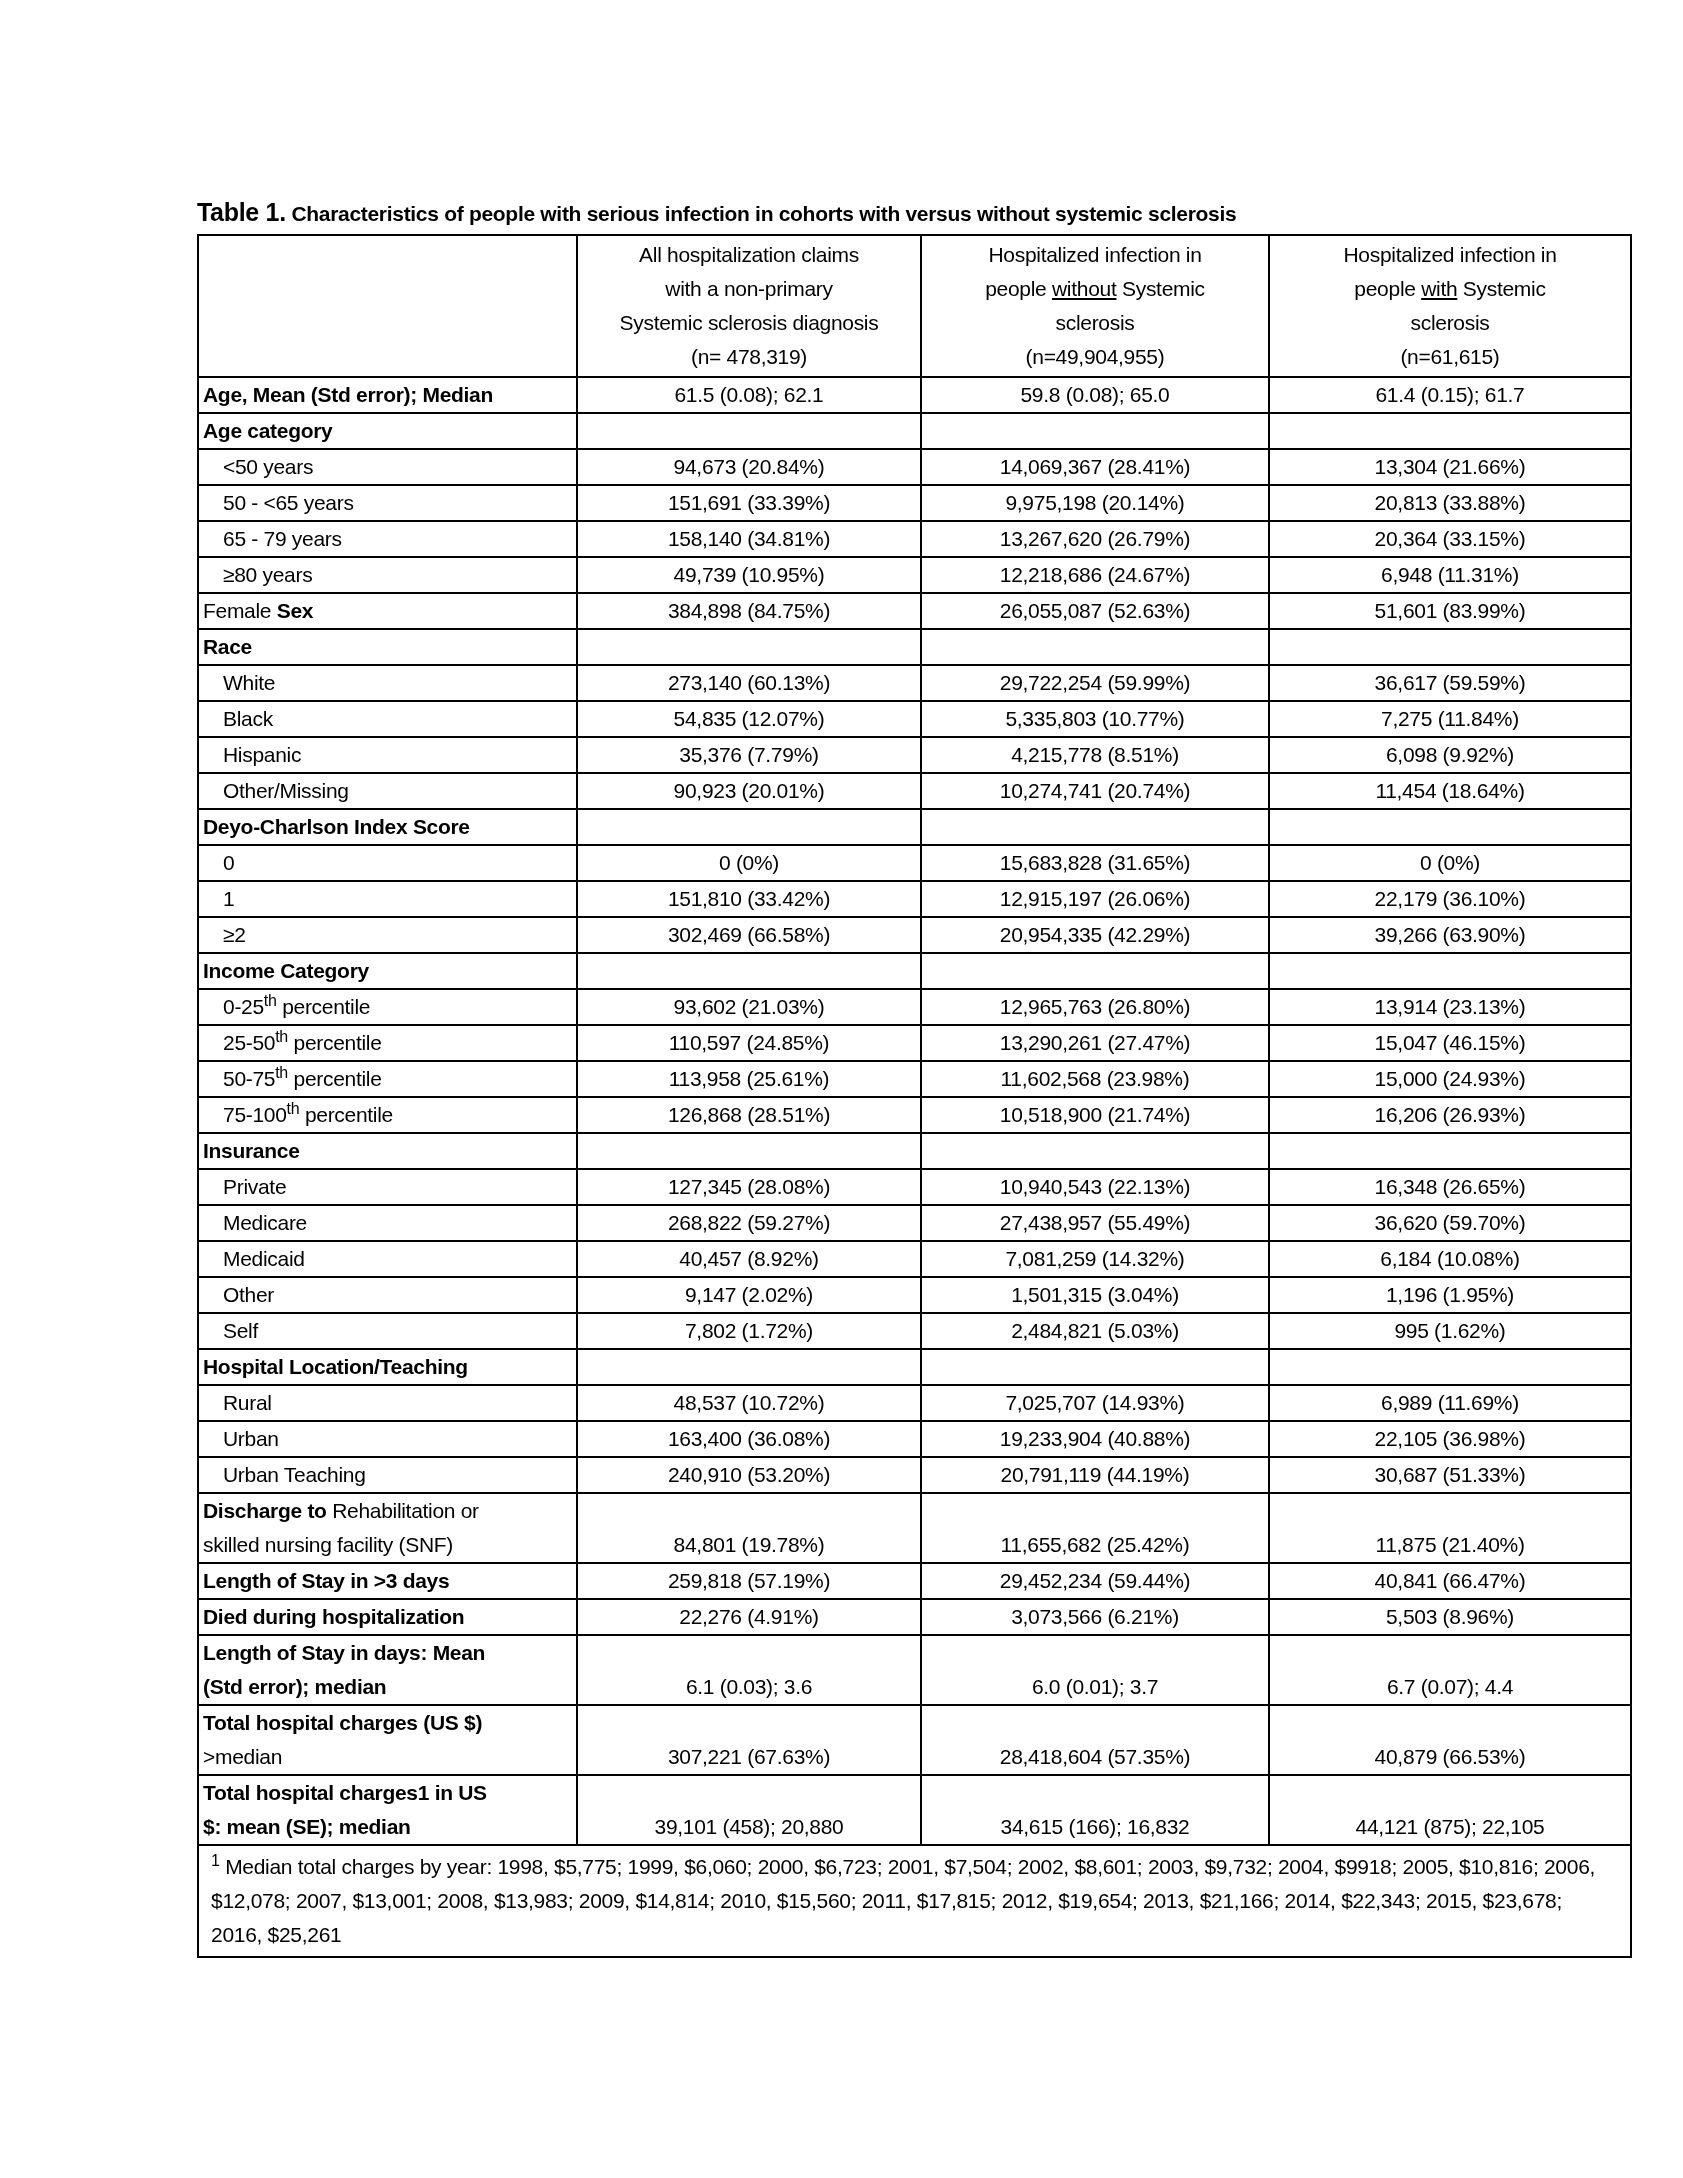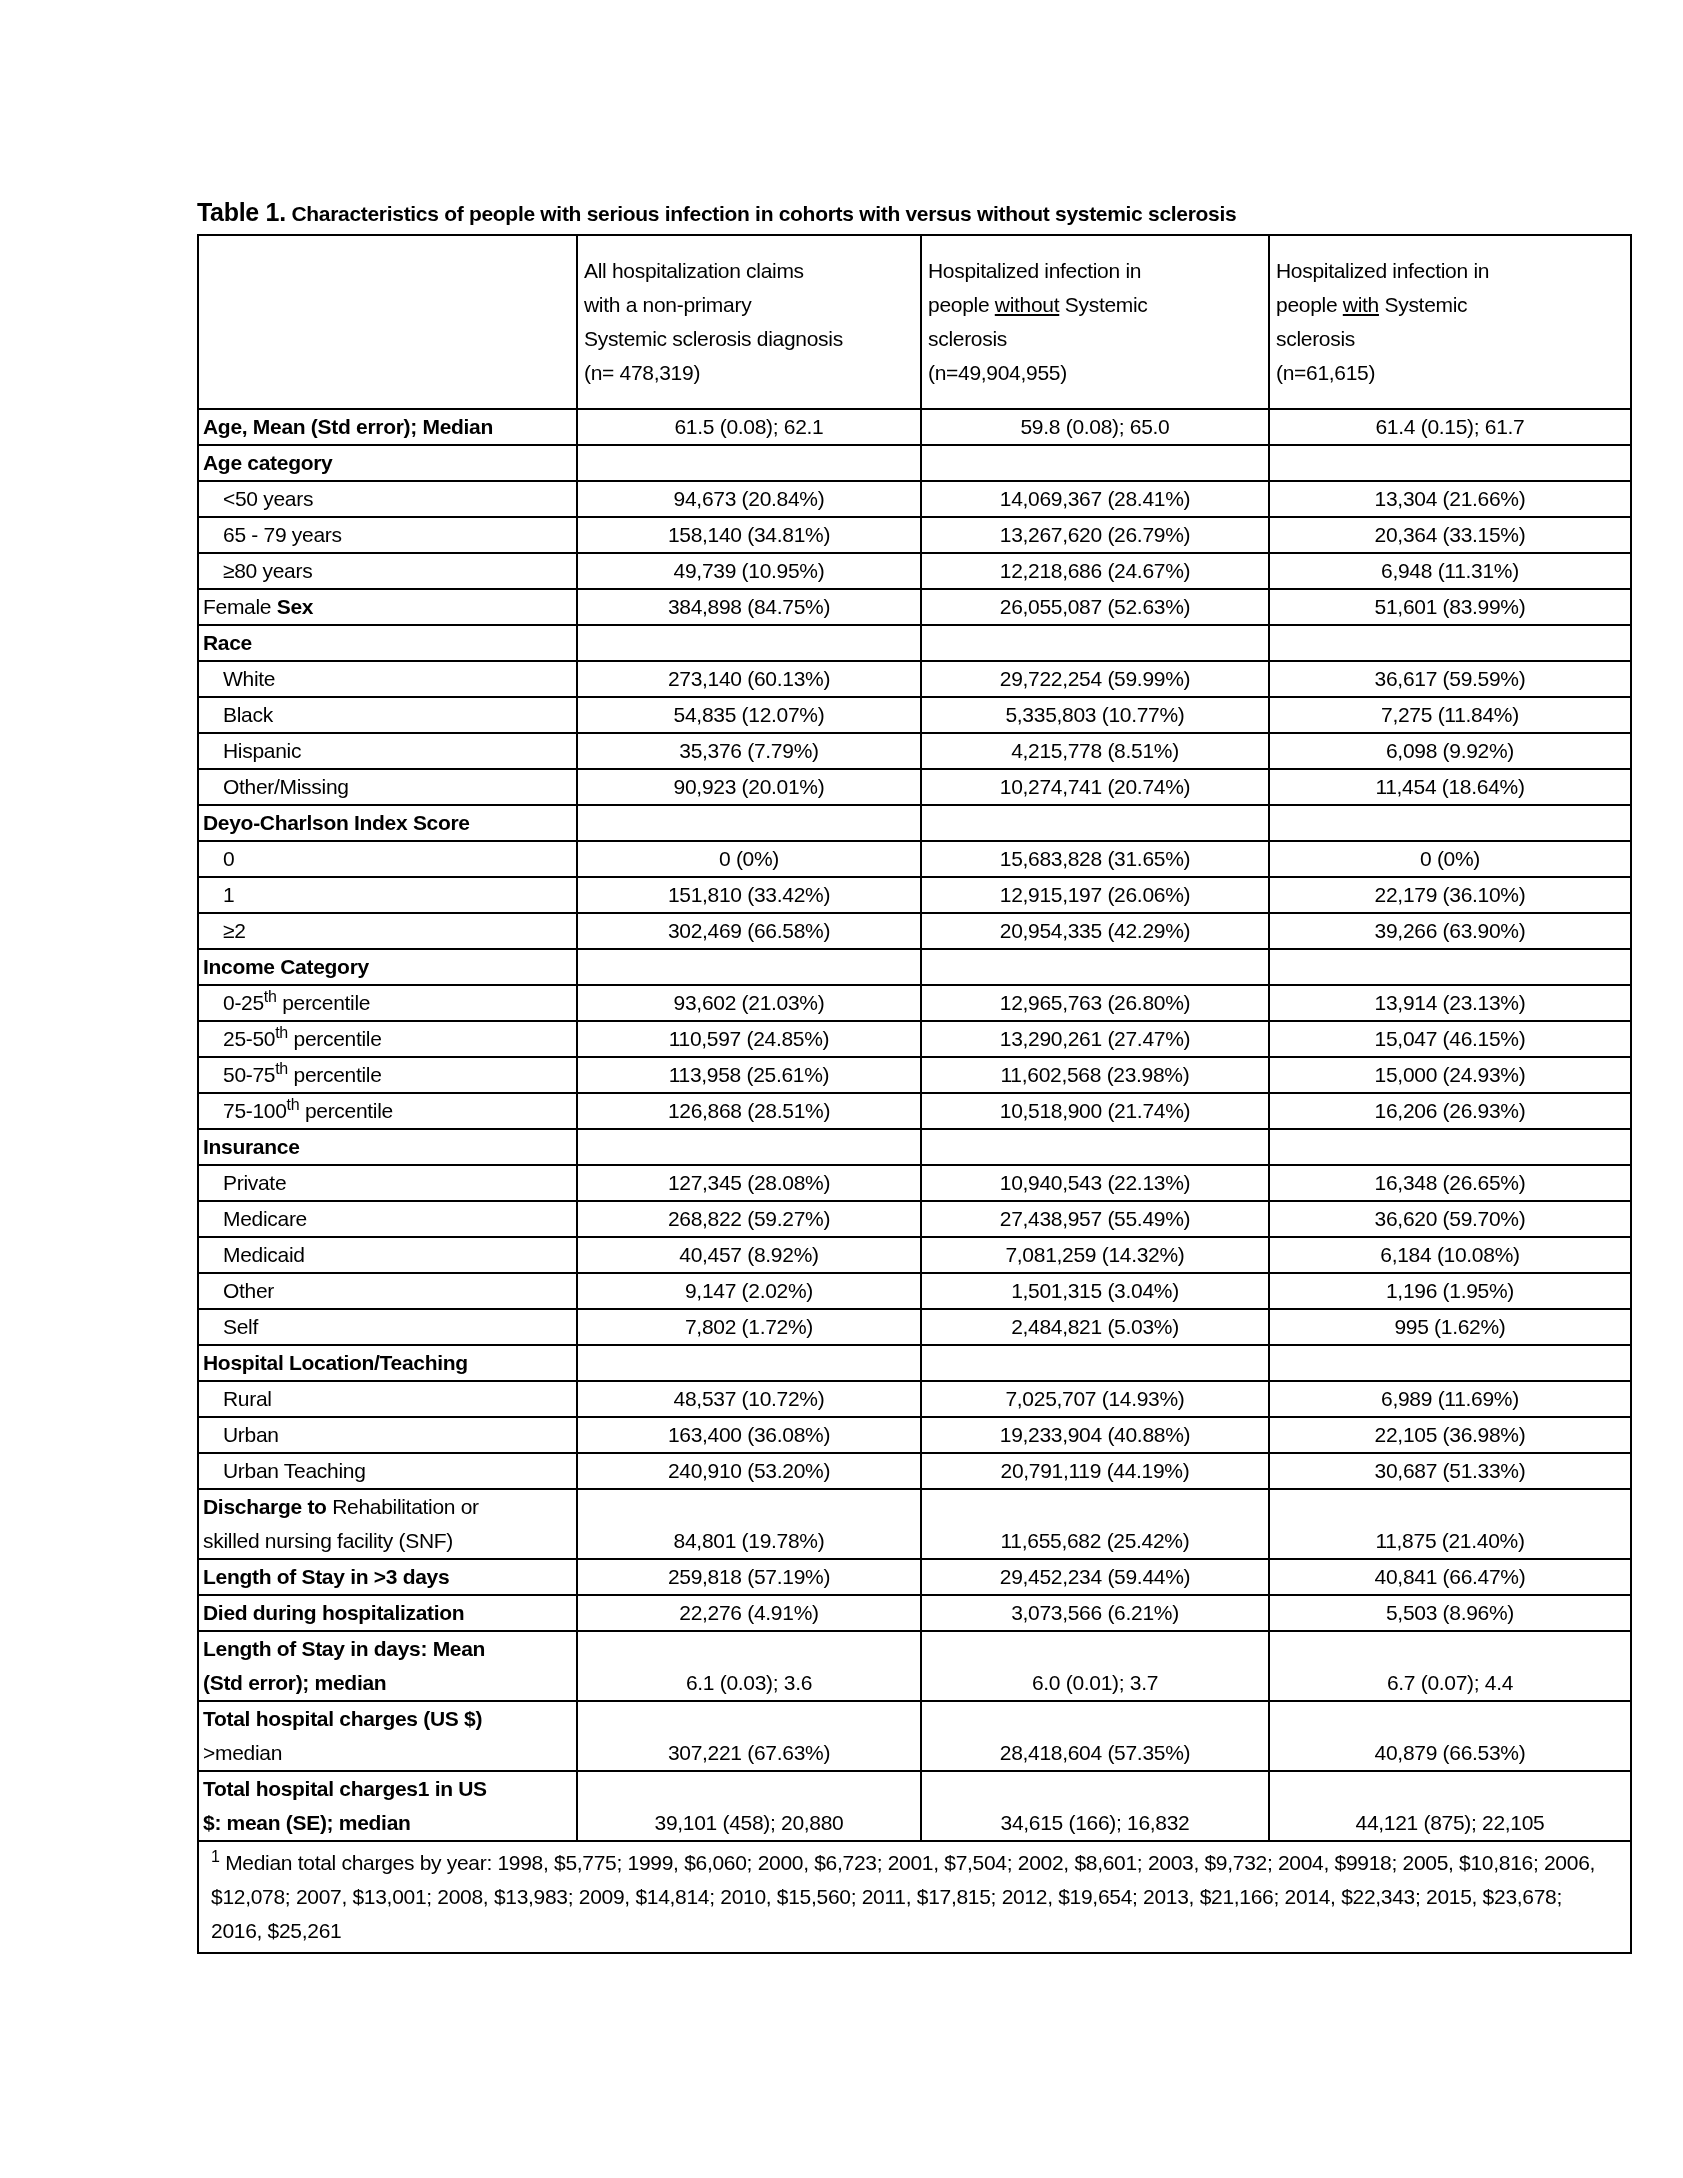--- a/index.html
+++ b/index.html
@@ -4,21 +4,21 @@
 <style>
   html, body { margin:0; padding:0; background:#ffffff; }
   body { width:1683px; height:2178px; position:relative; font-family:"Liberation Sans", sans-serif; color:#000; }
   .title { position:absolute; left:197px; top:198px; font-size:22px; white-space:nowrap; letter-spacing:-0.3px; }
   .title .t1 { font-weight:bold; font-size:25px; }
   .title .t2 { font-weight:bold; font-size:21px; }
   table { position:absolute; left:197px; top:234px; width:1434px; border-collapse:collapse; table-layout:fixed; font-size:21px; }
   td { border:2px solid #000; padding:0 10px; height:33px; line-height:34px; vertical-align:bottom; letter-spacing:-0.3px; }
   col.c0 { width:379px; } col.c1 { width:344px; } col.c2 { width:348px; } col.c3 { width:362px; }
   td.num { text-align:center; }
-  td.hdr { line-height:34px; vertical-align:top; padding:18px 6px; }
+  td.hdr { text-align:center; line-height:34px; vertical-align:top; padding:2px 6px; }
   td.lbl { padding-left:4px; }
   td.sec { font-weight:bold; }
   td.sub { padding-left:24px; }
   td.two { line-height:34px; }
   .b { font-weight:bold; }
   .u { text-decoration:underline; }
   sup { font-size:16px; line-height:0; }
   td.foot { padding:4px 12px 4px 12px; line-height:34px; vertical-align:top; font-size:21px; }
 </style>
 </head>
@@ -70,20 +70,26 @@
         <td></td>
         <td></td>
   </tr>
   <tr>
     <td class="sub">&lt;50 years</td>
     <td class="num">94,673 (20.84%)</td>
     <td class="num">14,069,367 (28.41%)</td>
     <td class="num">13,304 (21.66%)</td>
   </tr>
   <tr>
+    <td class="sub">50 - &lt;65 years</td>
+    <td class="num">151,691 (33.39%)</td>
+    <td class="num">9,975,198 (20.14%)</td>
+    <td class="num">20,813 (33.88%)</td>
+  </tr>
+  <tr>
     <td class="sub">65 - 79 years</td>
     <td class="num">158,140 (34.81%)</td>
     <td class="num">13,267,620 (26.79%)</td>
     <td class="num">20,364 (33.15%)</td>
   </tr>
   <tr>
     <td class="sub">≥80 years</td>
     <td class="num">49,739 (10.95%)</td>
     <td class="num">12,218,686 (24.67%)</td>
     <td class="num">6,948 (11.31%)</td>

